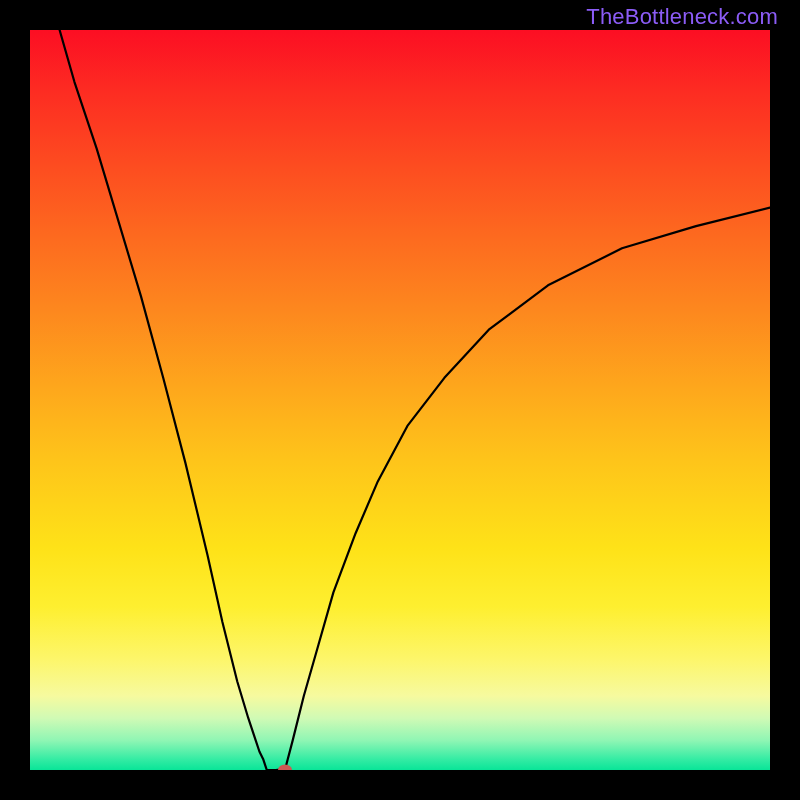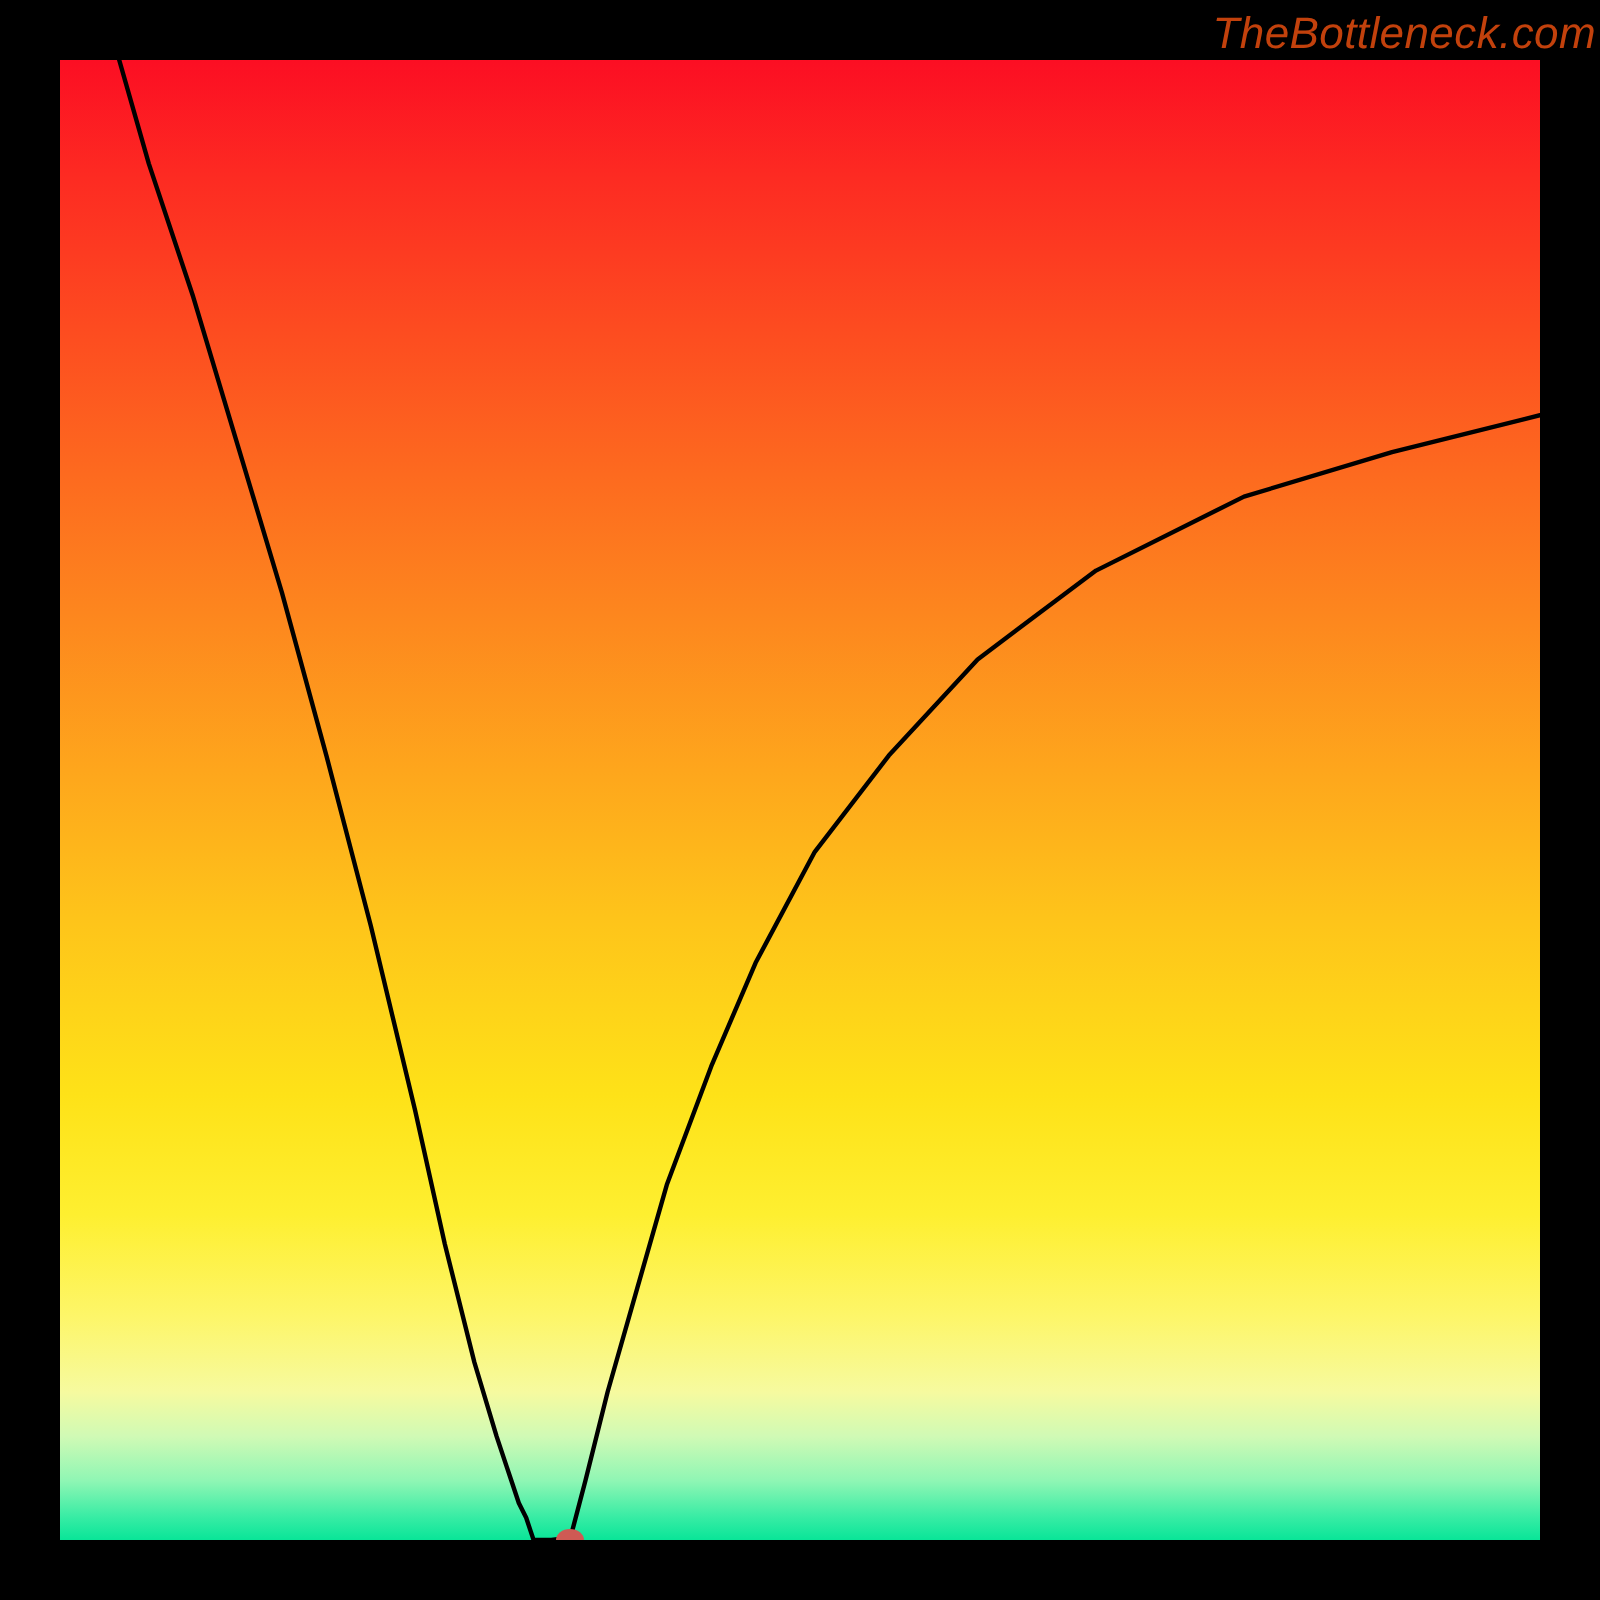--- a/index.html
+++ b/index.html
@@ -13,28 +13,27 @@
   }
   .frame {
     position: relative;
     width: 800px;
     height: 800px;
     background: #000;
   }
   .watermark {
     position: absolute;
     top: 4px;
-    right: 2px;
-    color: #c2410c;
+    right: 22px;
+    color: #8b5cf6;
     font-size: 22px;
     font-weight: 400;
     letter-spacing: 0.2px;
     z-index: 5;
     user-select: none;
-    font-style: italic;
   }
   .plot-area {
     position: absolute;
     left: 30px;
     top: 30px;
     width: 740px;
     height: 740px;
     overflow: hidden;
   }
   .gradient-bg {

